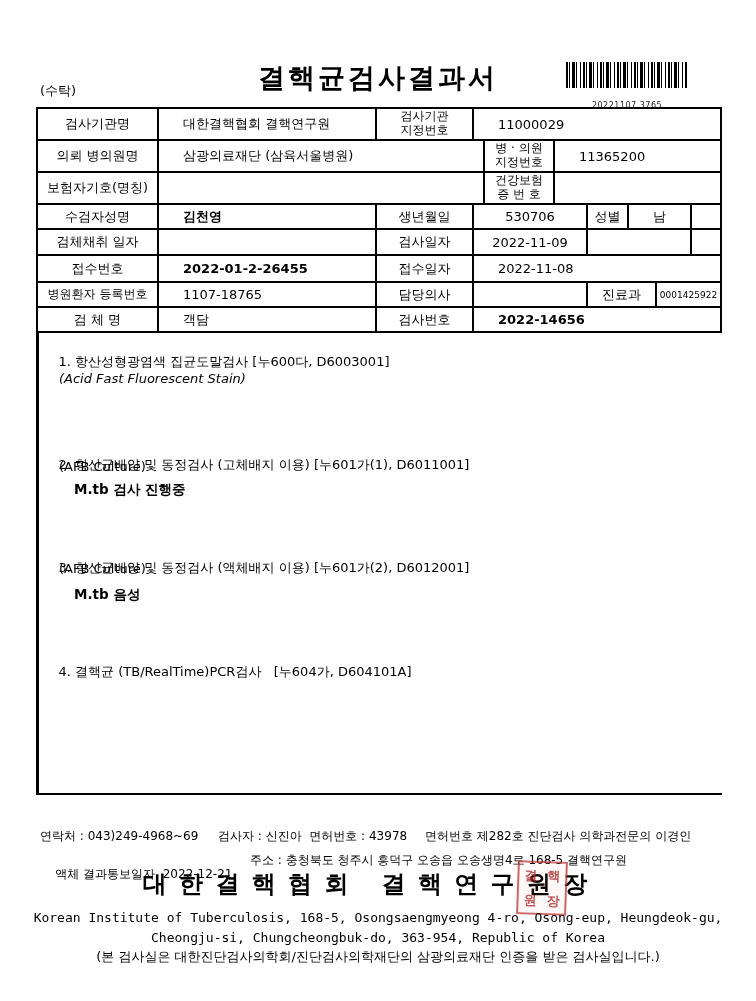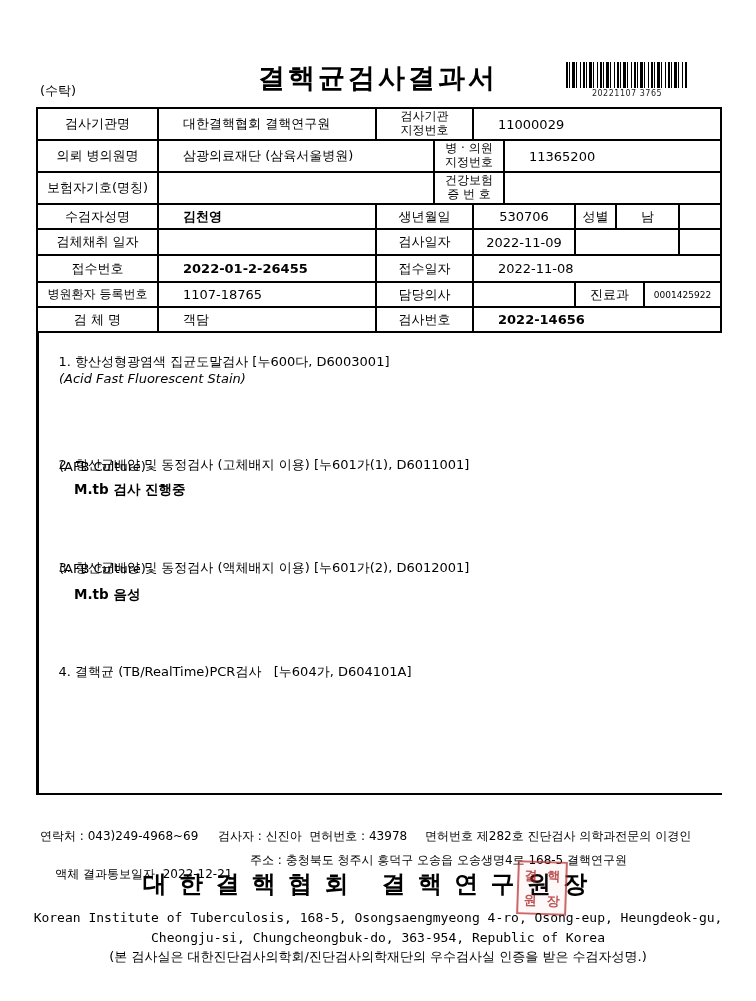--- a/index.html
+++ b/index.html
@@ -5,37 +5,37 @@
   html,body{margin:0;padding:0;background:#9a9a9a;}
   .page{position:relative;width:756px;height:1001px;background:#ffffff;margin:0 auto;
         font-family:"DejaVu Sans","Liberation Sans",sans-serif;color:#000;overflow:hidden;}
 
   .trust{position:absolute;left:40px;top:82px;font-size:13px;}
   .title{position:absolute;left:0;right:0;top:60px;text-align:center;font-size:27px;
          font-weight:bold;letter-spacing:3px;}
   .barcode{position:absolute;left:566px;top:62px;width:122px;height:26px;
     background:repeating-linear-gradient(90deg,#000 0 2px,#fff 2px 3px,#000 3px 4px,#fff 4px 6px,
       #000 6px 9px,#fff 9px 10px,#000 10px 11px,#fff 11px 14px,#000 14px 15px,#fff 15px 17px);}
-  .barcode-num{position:absolute;left:566px;top:89px;width:122px;text-align:center;
+  .barcode-num{position:absolute;left:566px;top:101px;width:122px;text-align:center;
          font-size:8px;letter-spacing:.5px;color:#222;}
 
   
   .vtable{position:absolute;left:36px;top:107px;width:686px;border:2px solid #000;box-sizing:border-box;}
   .trow{display:flex;border-bottom:2px solid #000;}
   .trow:last-child{border-bottom:none;}
   .cell{box-sizing:border-box;border-left:2px solid #000;font-size:13px;display:flex;
         align-items:center;overflow:hidden;white-space:pre;}
   .cell:first-child{border-left:none;}
   .lab{justify-content:center;text-align:center;}
   .val{padding-left:24px;}
   .cen{justify-content:center;padding-left:0;}
   .lab2{flex-direction:column;justify-content:center;font-size:12px;line-height:1.15;text-align:center;}
   .h30{height:30px}.h23{height:23px}.h24{height:24px}.h25{height:25px}
   .w119{width:119px;flex:none}.w218{width:218px;flex:none}.w97{width:97px;flex:none}
-  .w326{width:276px;flex:none}.w70{width:70px;flex:none}.w114{width:102px;flex:none}
+  .w326{width:326px;flex:none}.w70{width:70px;flex:none}.w114{width:114px;flex:none}
   .w41{width:41px;flex:none}.w63{width:63px;flex:none}.w104{width:104px;flex:none}
   .w54{width:69px;flex:none}
   .fx{flex:1}
   .bold{font-weight:bold}
   .small9{font-size:9px}
   .fs12{font-size:12px}
 
   
   .resultbox{position:absolute;left:36px;top:333px;width:686px;height:462px;
              border-left:3px solid #000;border-bottom:2px solid #000;box-sizing:border-box;}
@@ -176,15 +176,15 @@
   <div class="org">대 한 결 핵 협 회   결 핵 연 구 원 장</div>
   <div class="seal">
     <span>결</span>
     <span>핵</span>
     <span>원</span>
     <span>장</span>
   </div>
 
   <div class="eng" style="top:910px;">Korean Institute of Tuberculosis, 168-5, Osongsaengmyeong 4-ro, Osong-eup, Heungdeok-gu,</div>
   <div class="eng" style="top:930px;">Cheongju-si, Chungcheongbuk-do, 363-954, Republic of Korea</div>
-  <div class="note">(본 검사실은 대한진단검사의학회/진단검사의학재단의 우수검사실 인증을 받은 수검자성명.)</div>
+  <div class="note">(본 검사실은 대한진단검사의학회/진단검사의학재단의 삼광의료재단 인증을 받은 검사실입니다.)</div>
 
 </div>
 
 </body></html>

